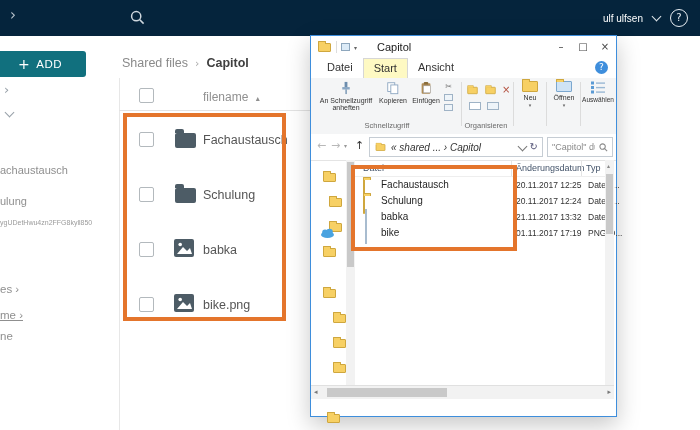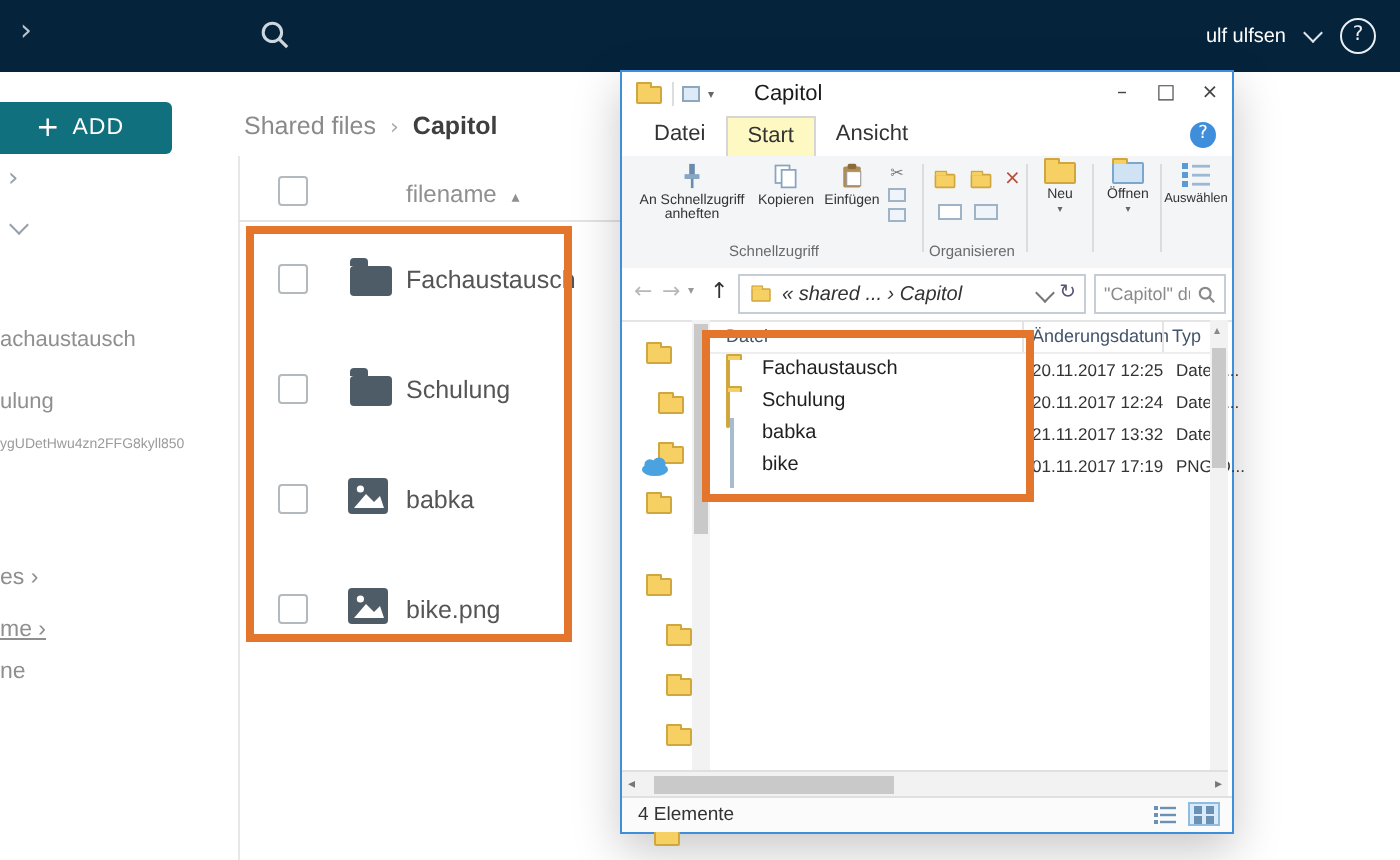--- a/index.html
+++ b/index.html
@@ -313,36 +313,15 @@
       <span class="g" style="position:absolute;left:2px;top:3px;font-size:6px;color:#888;">▴</span>
       <div class="sthumb" style="position:absolute;left:1px;top:14px;width:7px;height:60px;"></div>
     </div>
 
     <div class="abs sbar" style="left:0;top:349px;width:303px;height:13px;border-top:1px solid #e0e0e0;">
       <span class="g" style="position:absolute;left:3px;top:3px;font-size:7px;color:#777;">◂</span>
       <span class="g" style="position:absolute;right:3px;top:3px;font-size:7px;color:#777;">▸</span>
       <div class="sthumb" style="position:absolute;left:16px;top:2px;width:120px;height:9px;"></div>
     </div>
 
-    <div class="abs" style="left:0;top:362px;width:100%;height:17px;background:#fbfbfb;border-top:1px solid #e0e0e0;">
-      <span style="position:absolute;left:8px;top:3px;font-size:9.5px;color:#333;">4 Elemente</span>
-      <span class="viewbtn" style="position:absolute;right:26px;top:2px;">
-        <svg width="11" height="9" viewBox="0 0 11 9">
-          <rect x="0" y="0" width="2" height="2" fill="#6b91b4"></rect>
-            <rect x="3" y="0.4" width="8" height="1.2" fill="#6b91b4"></rect>
-          <rect x="0" y="3.5" width="2" height="2" fill="#6b91b4"></rect>
-            <rect x="3" y="3.9" width="8" height="1.2" fill="#6b91b4"></rect>
-          <rect x="0" y="7" width="2" height="2" fill="#6b91b4"></rect>
-            <rect x="3" y="7.4" width="8" height="1.2" fill="#6b91b4"></rect>
-        </svg>
-      </span>
-      <span class="viewbtn active" style="position:absolute;right:6px;top:2px;">
-        <svg width="10" height="9" viewBox="0 0 10 9">
-          <rect x="0" y="0" width="4" height="4" fill="#6b91b4"></rect>
-            <rect x="6" y="0" width="4" height="4" fill="#6b91b4"></rect>
-          <rect x="0" y="5" width="4" height="4" fill="#6b91b4"></rect>
-            <rect x="6" y="5" width="4" height="4" fill="#6b91b4"></rect>
-        </svg>
-      </span>
-    </div>
   </div>
 
 </div>
 
 </body></html>

